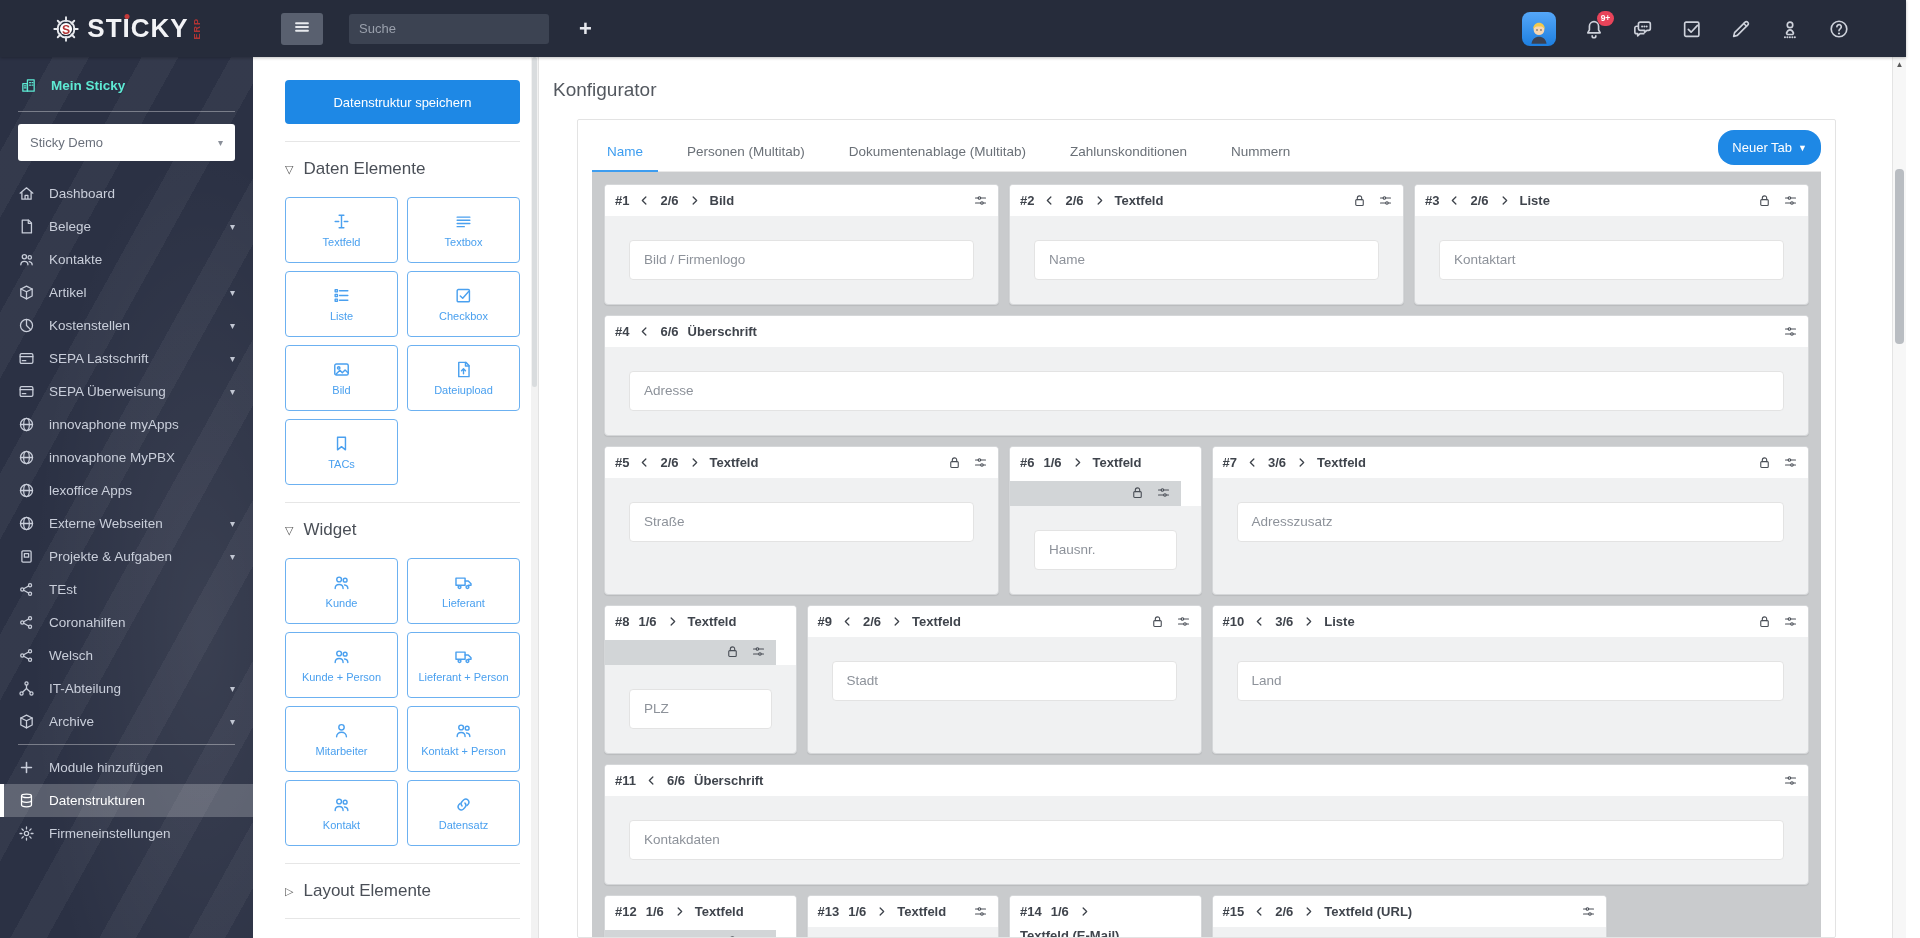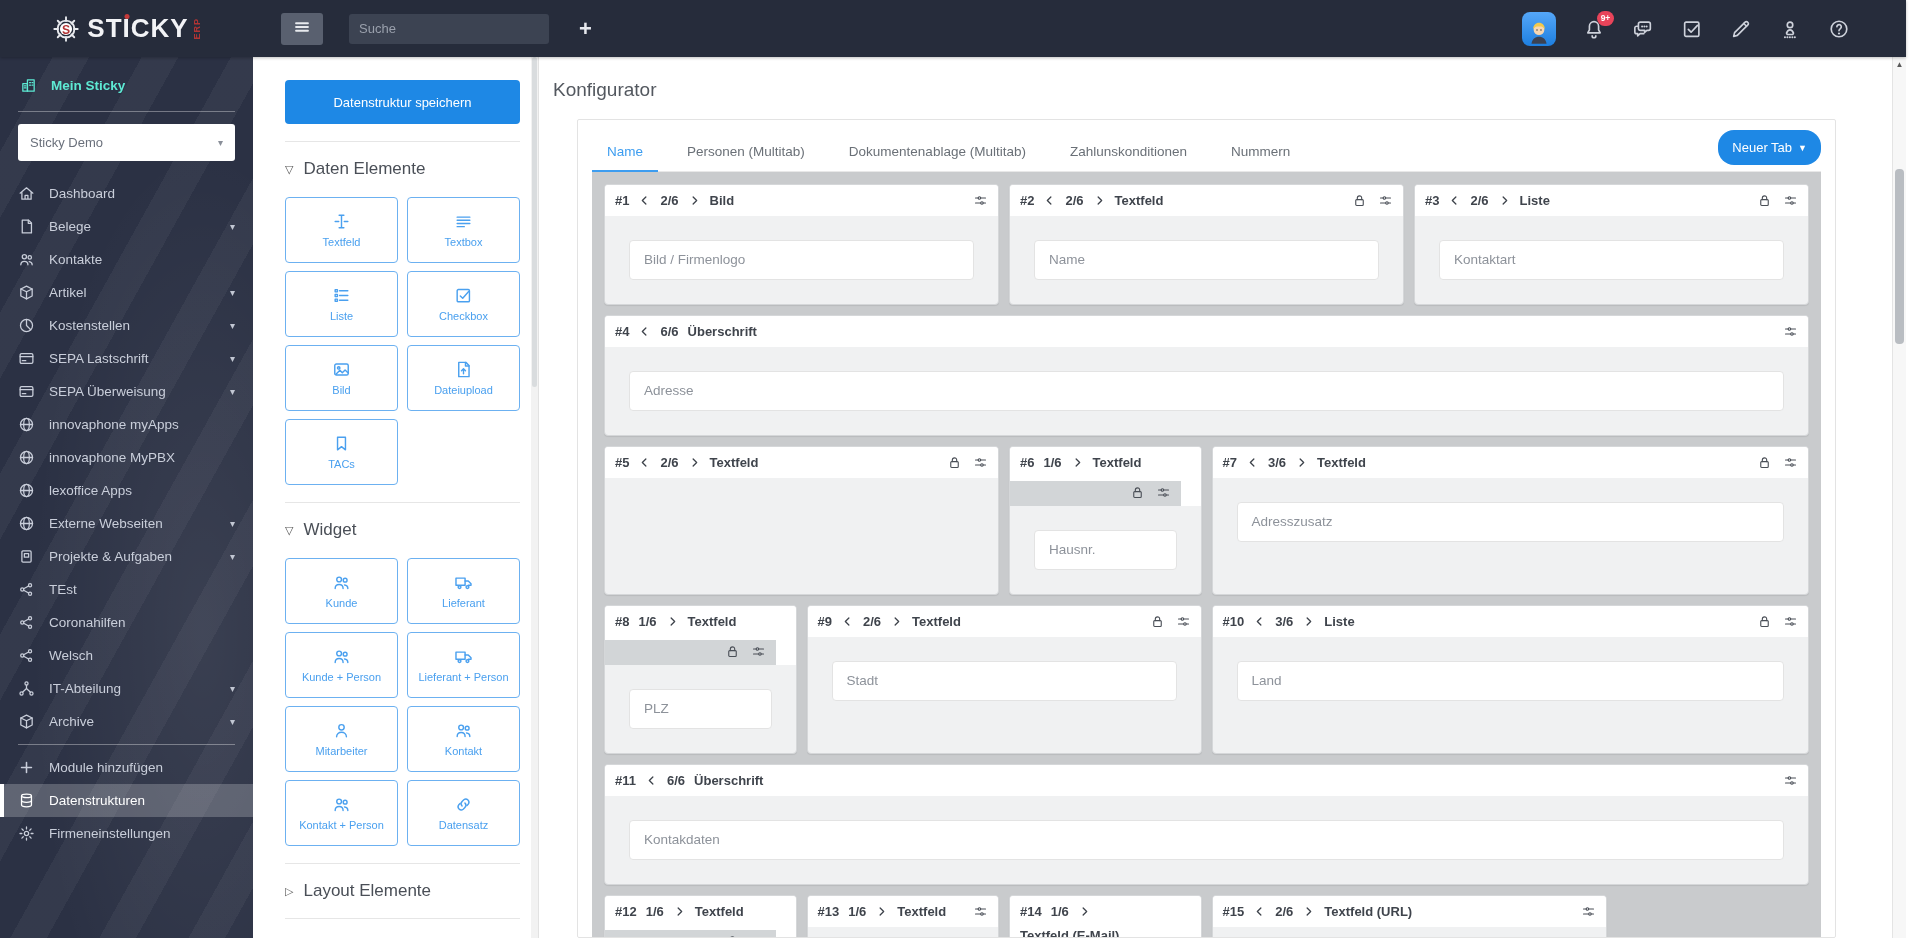--- a/index.html
+++ b/index.html
@@ -464,30 +464,30 @@
             </svg></span>
     <span class="t-label">Mitarbeiter</span>
   </button>
         <button class="tool-btn">
     <span class="t-ic"><svg viewBox="0 0 24 24" fill="none" stroke="currentColor" stroke-width="1.8" stroke-linecap="round" stroke-linejoin="round">
               <circle cx="9" cy="8.2" r="3"></circle>
               <path d="M4 19.5c0-3 2.2-5 5-5s5 2 5 5"></path>
               <circle cx="16.6" cy="9" r="2.4"></circle>
               <path d="M15.8 15.1c2.5.3 4.2 2.1 4.2 4.4"></path>
             </svg></span>
-    <span class="t-label">Kontakt</span>
+    <span class="t-label">Kontakt + Person</span>
   </button>
         <button class="tool-btn">
     <span class="t-ic"><svg viewBox="0 0 24 24" fill="none" stroke="currentColor" stroke-width="1.8" stroke-linecap="round" stroke-linejoin="round">
               <circle cx="9" cy="8.2" r="3"></circle>
               <path d="M4 19.5c0-3 2.2-5 5-5s5 2 5 5"></path>
               <circle cx="16.6" cy="9" r="2.4"></circle>
               <path d="M15.8 15.1c2.5.3 4.2 2.1 4.2 4.4"></path>
             </svg></span>
-    <span class="t-label">Kontakt + Person</span>
+    <span class="t-label">Kontakt</span>
   </button>
         <button class="tool-btn">
     <span class="t-ic"><svg viewBox="0 0 24 24" fill="none" stroke="currentColor" stroke-width="1.8" stroke-linecap="round" stroke-linejoin="round">
               <path d="M10.2 13.8a4 4 0 0 1 0-5.6l2.2-2.2a4 4 0 0 1 5.6 5.6l-1.6 1.6"></path>
               <path d="M13.8 10.2a4 4 0 0 1 0 5.6l-2.2 2.2a4 4 0 0 1-5.6-5.6l1.6-1.6"></path>
             </svg></span>
     <span class="t-label">Datensatz</span>
   </button>
       </div>
     <hr class="t-div">
@@ -667,20 +667,23 @@
                   </span>
         <span class="h-ic">
                     <svg viewBox="0 0 24 24" fill="none" stroke="currentColor" stroke-width="1.8" stroke-linecap="round" stroke-linejoin="round">
                       <path d="M4 8h4.2M12.4 8H20M4 16h8.2M16.4 16H20"></path>
                       <circle cx="10.3" cy="8" r="2"></circle>
                       <circle cx="14.3" cy="16" r="2"></circle>
                     </svg>
                   </span>
       </span>
     </div>
+    <div class="card-body">
+      <div class="c-input">Straße</div>
+    </div>
   </div>
             <div class="card wrap" style="grid-column: span 1;">
     <div class="card-head">
       <span class="c-num">#6</span>
 
       <span class="c-frac">1/6</span>
       <span class="chev chev-right">
                   <svg viewBox="0 0 24 24" fill="none" stroke="currentColor" stroke-width="1.8" stroke-linecap="round" stroke-linejoin="round">
                     <path d="M9.5 5.5 16 12l-6.5 6.5" stroke-width="2.4"></path>
                   </svg>

